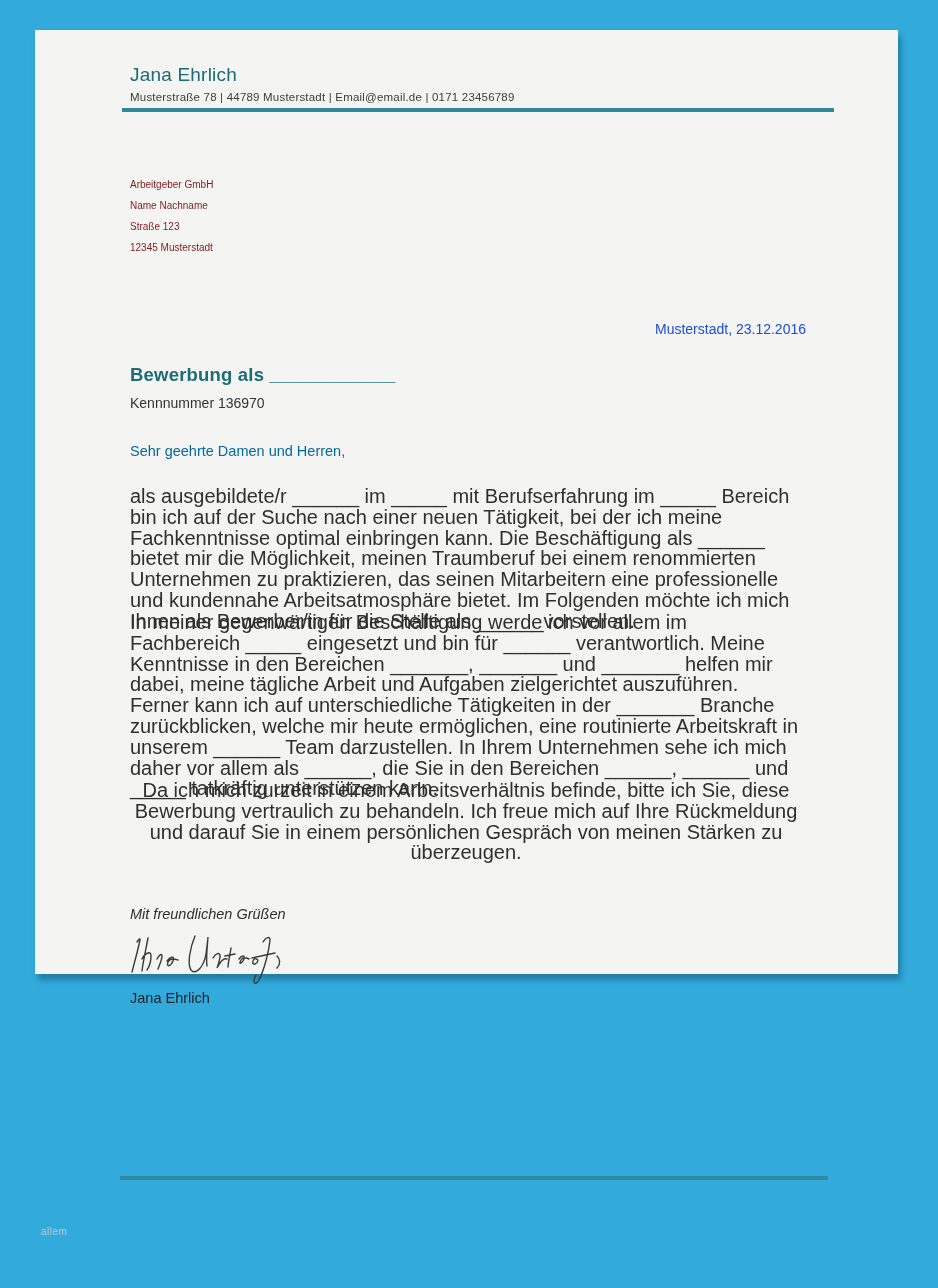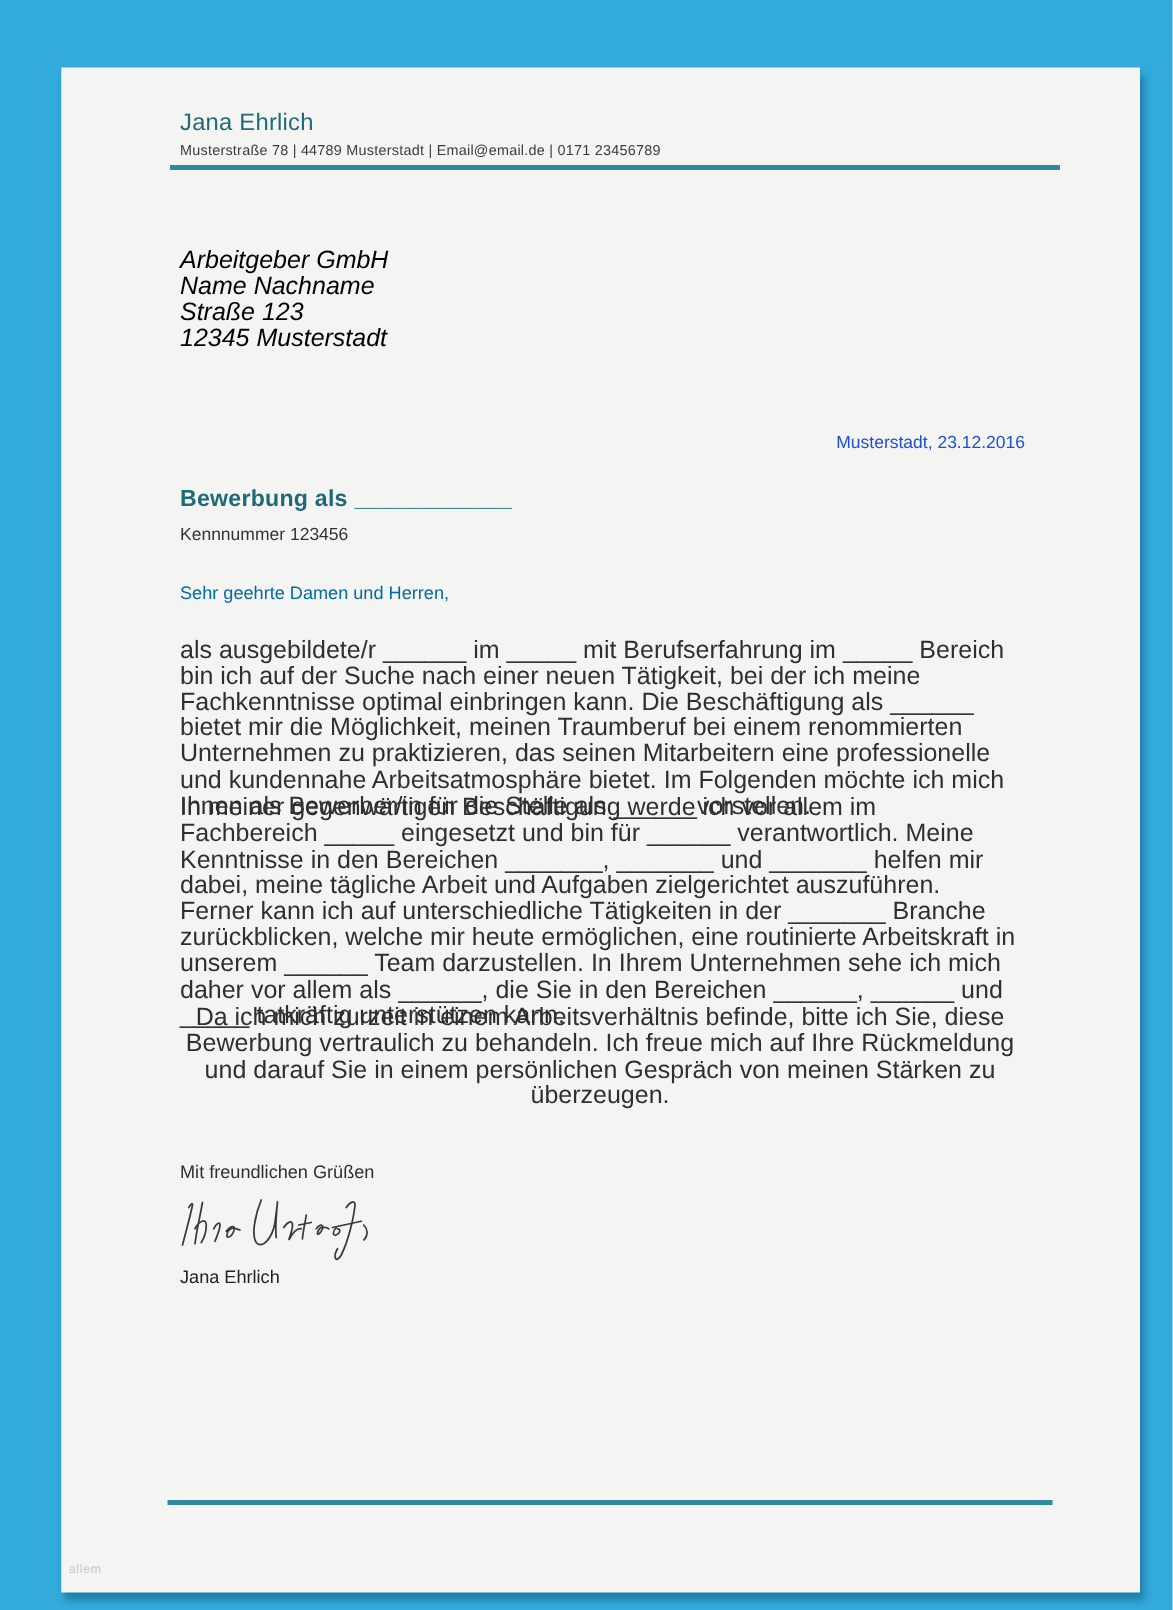--- a/index.html
+++ b/index.html
@@ -4,52 +4,51 @@
 <style>
   html,body{margin:0;padding:0;}
   body{
     width:938px;height:1288px;
     background:#32aadc;
     position:relative;
     font-family:"Liberation Sans","DejaVu Sans",sans-serif;
     overflow:hidden;
   }
   .page{
-    position:absolute;left:49px;top:30px;
-    width:863px;height:1220px;
+    position:absolute;left:35px;top:30px;
+    width:863px;height:944px;
     background:#f4f4f2;
     box-shadow:3px 6px 6px rgba(10,70,100,.45);
-    margin-top:24px;
   }
   
   .sender-name{
     position:absolute;left:95px;top:34px;
     font-size:19px;color:#1d6b77;letter-spacing:.2px;
   }
   .contact-line{
     position:absolute;left:95px;top:61px;
     font-size:11.5px;color:#3c3c3c;letter-spacing:.2px;
   }
   .rule{position:absolute;height:4px;background:#2e8a9c;}
   .rule-top{left:87px;top:78px;width:712px;}
   .rule-bottom{left:85px;top:1146px;width:708px;}
   
-  .recipient{position:absolute;left:95px;top:144px;font-size:20px;color:#000000;line-height:21px;font-style:italic;}
+  .recipient{position:absolute;left:95px;top:144px;font-size:10px;color:#7f1d1d;line-height:21px;}
   
   .date-line{position:absolute;right:92px;top:291px;font-size:14px;color:#1d4ed8;}
   
   .subject{position:absolute;left:95px;top:334px;font-size:18.5px;font-weight:bold;color:#1d6b77;letter-spacing:.2px;}
   .reference{position:absolute;left:95px;top:365px;font-size:14px;color:#333;}
   
   .salutation{position:absolute;left:95px;top:413px;font-size:14.5px;color:#0369a1;}
   .para{position:absolute;left:95px;width:672px;font-size:20px;color:#2f2f2f;line-height:20.8px;}
   .para-1{top:456px;}
   .para-2{top:582px;}
   .para-3{top:750px;text-align:center;}
-  .closing{position:absolute;left:95px;top:876px;font-size:14.5px;color:#2f2f2f;}
+  .closing{position:absolute;left:95px;top:876px;font-size:14.5px;color:#2f2f2f;font-style:italic;}
   .signature{position:absolute;left:92px;top:898px;width:170px;height:66px;}
   .signature svg{width:100%;height:100%;}
   .signature-name{position:absolute;left:95px;top:960px;font-size:14.5px;color:#222;}
   .watermark{
     position:absolute;left:6px;top:1196px;
     font-size:10px;color:#c8c8c6;letter-spacing:.5px;
   }
 </style>
 </head>
 <body>
@@ -63,21 +62,21 @@
   <div class="recipient">
     <div>Arbeitgeber GmbH</div>
     <div>Name Nachname</div>
     <div>Straße 123</div>
     <div>12345 Musterstadt</div>
   </div>
 
   <div class="date-line">Musterstadt, 23.12.2016</div>
 
   <div class="subject">Bewerbung als ____________</div>
-  <div class="reference">Kennnummer 123456</div>
+  <div class="reference">Kennnummer 136970</div>
 
   <div class="salutation">Sehr geehrte Damen und Herren,</div>
 
   <div class="para para-1">als ausgebildete/r ______ im _____ mit Berufserfahrung im _____ Bereich bin ich auf der Suche nach einer neuen Tätigkeit, bei der ich meine Fachkenntnisse optimal einbringen kann. Die Beschäftigung als ______ bietet mir die Möglichkeit, meinen Traumberuf bei einem renommierten Unternehmen zu praktizieren, das seinen Mitarbeitern eine professionelle und kundennahe Arbeitsatmosphäre bietet. Im Folgenden möchte ich mich Ihnen als Bewerber/in für die Stelle als ______vorstellen.</div>
 
   <div class="para para-2">
     <span>In meiner gegenwärtigen Beschäftigung werde ich vor allem im Fachbereich _____ eingesetzt und bin für ______ verantwortlich. Meine Kenntnisse in den Bereichen _______, _______ und _______ helfen mir dabei, meine tägliche Arbeit und Aufgaben zielgerichtet auszuführen.</span><br>
     <span>Ferner kann ich auf unterschiedliche Tätigkeiten in der _______ Branche zurückblicken, welche mir heute ermöglichen, eine routinierte Arbeitskraft in unserem ______ Team darzustellen. In Ihrem Unternehmen sehe ich mich daher vor allem als ______, die Sie in den Bereichen ______, ______ und _____ tatkräftig unterstützen kann.</span>
   </div>
 

